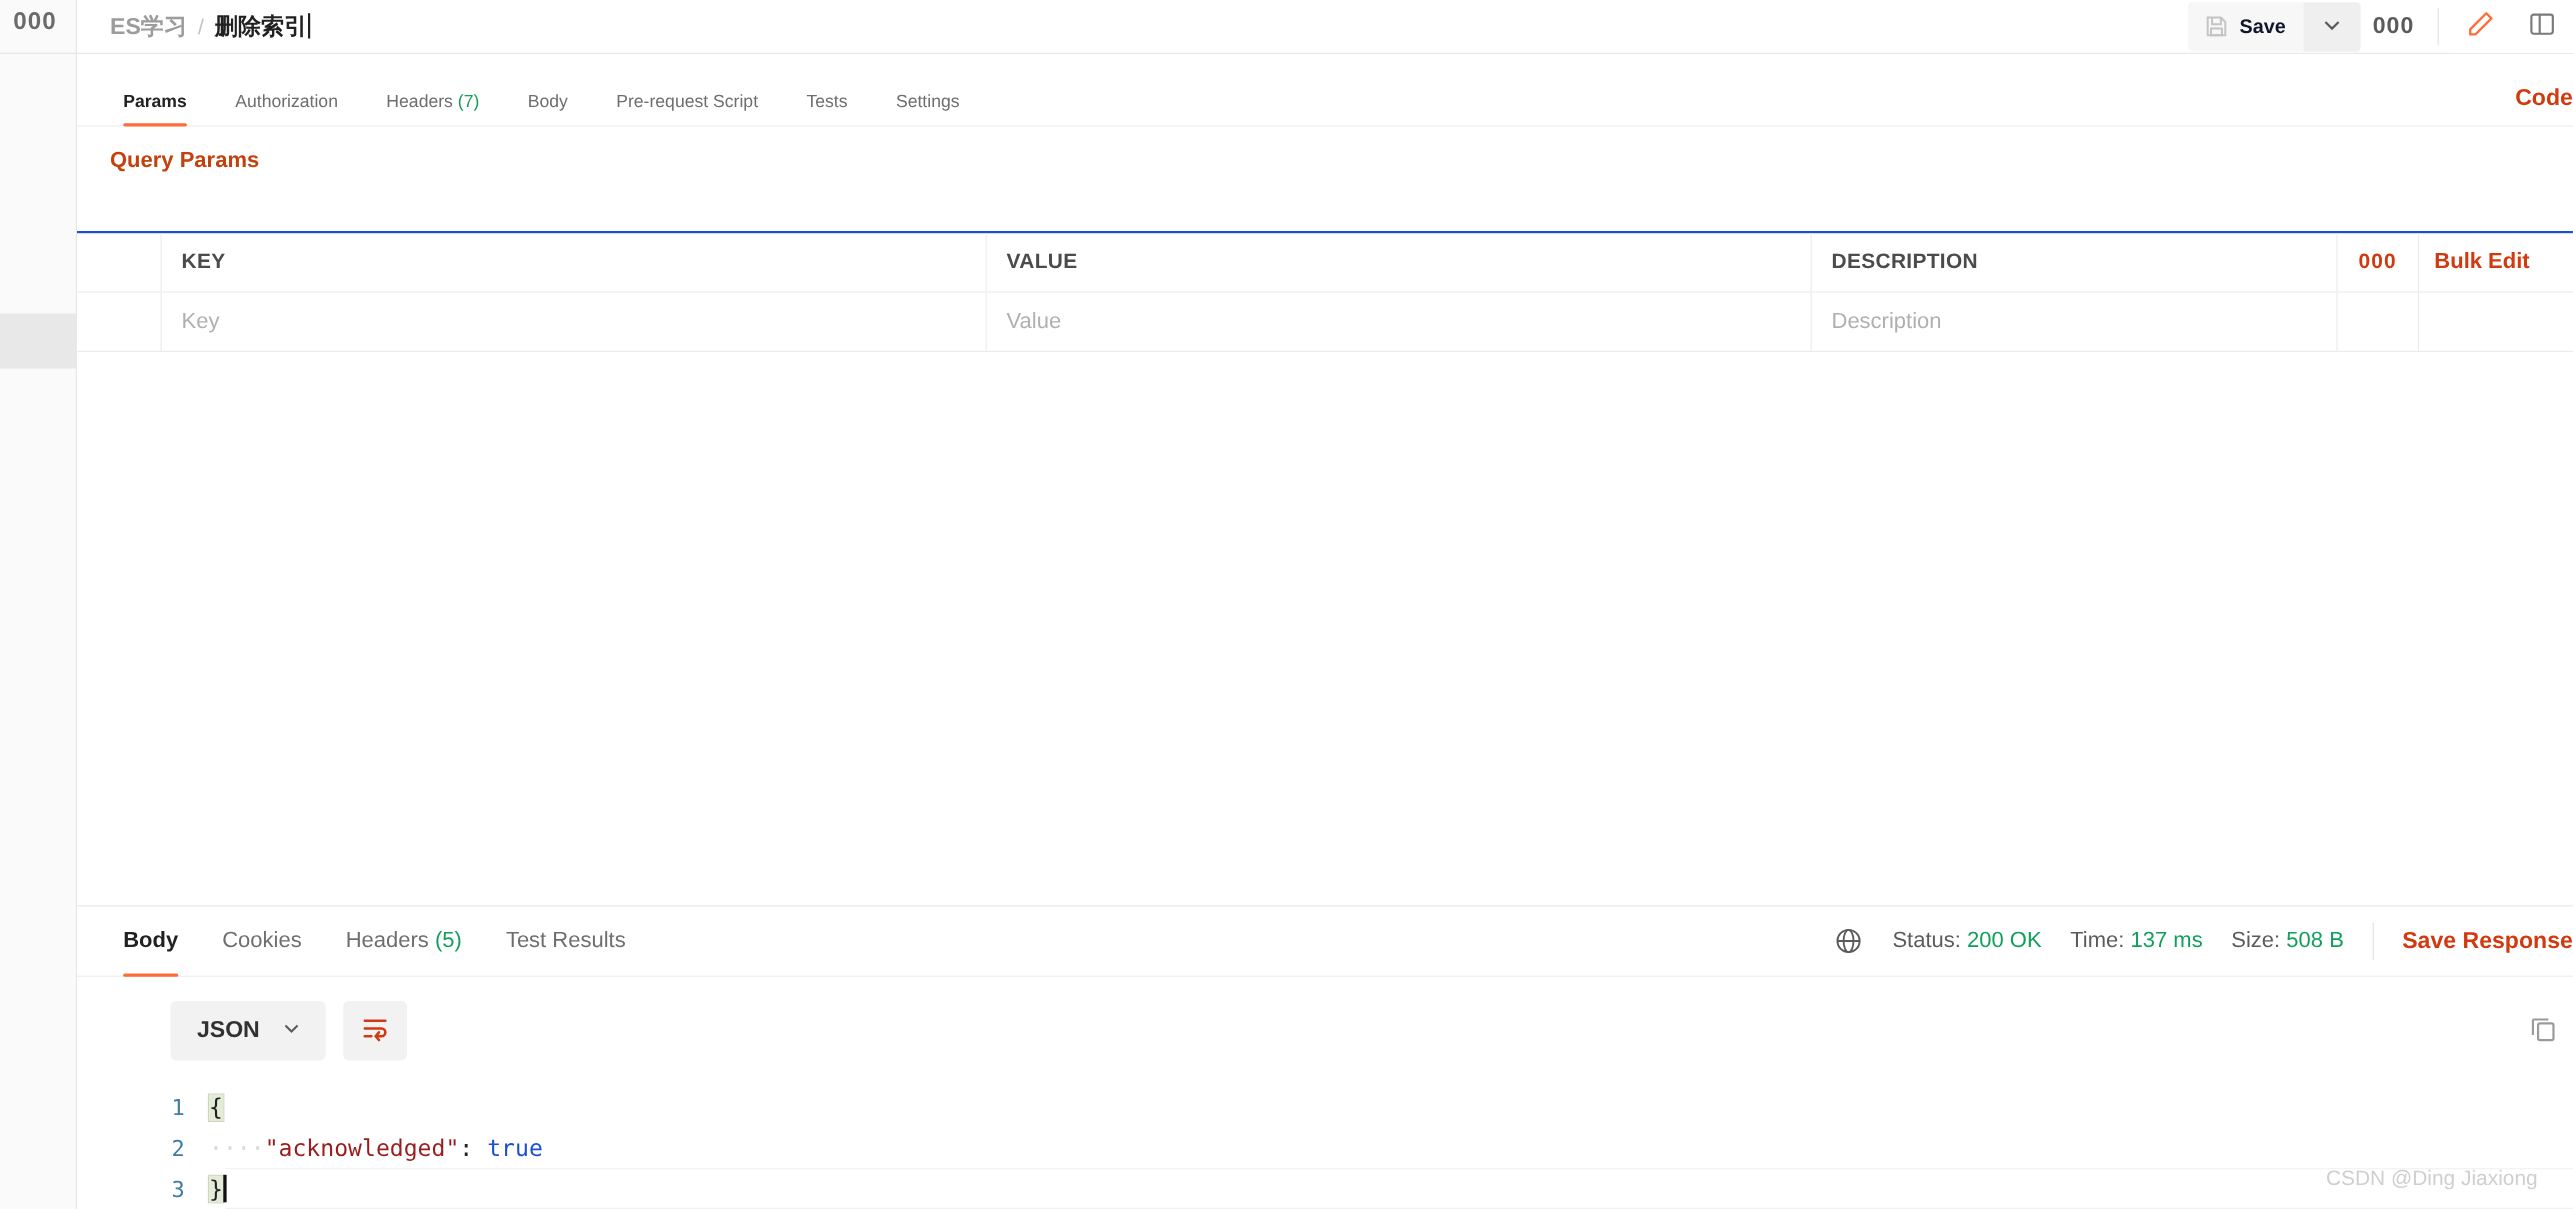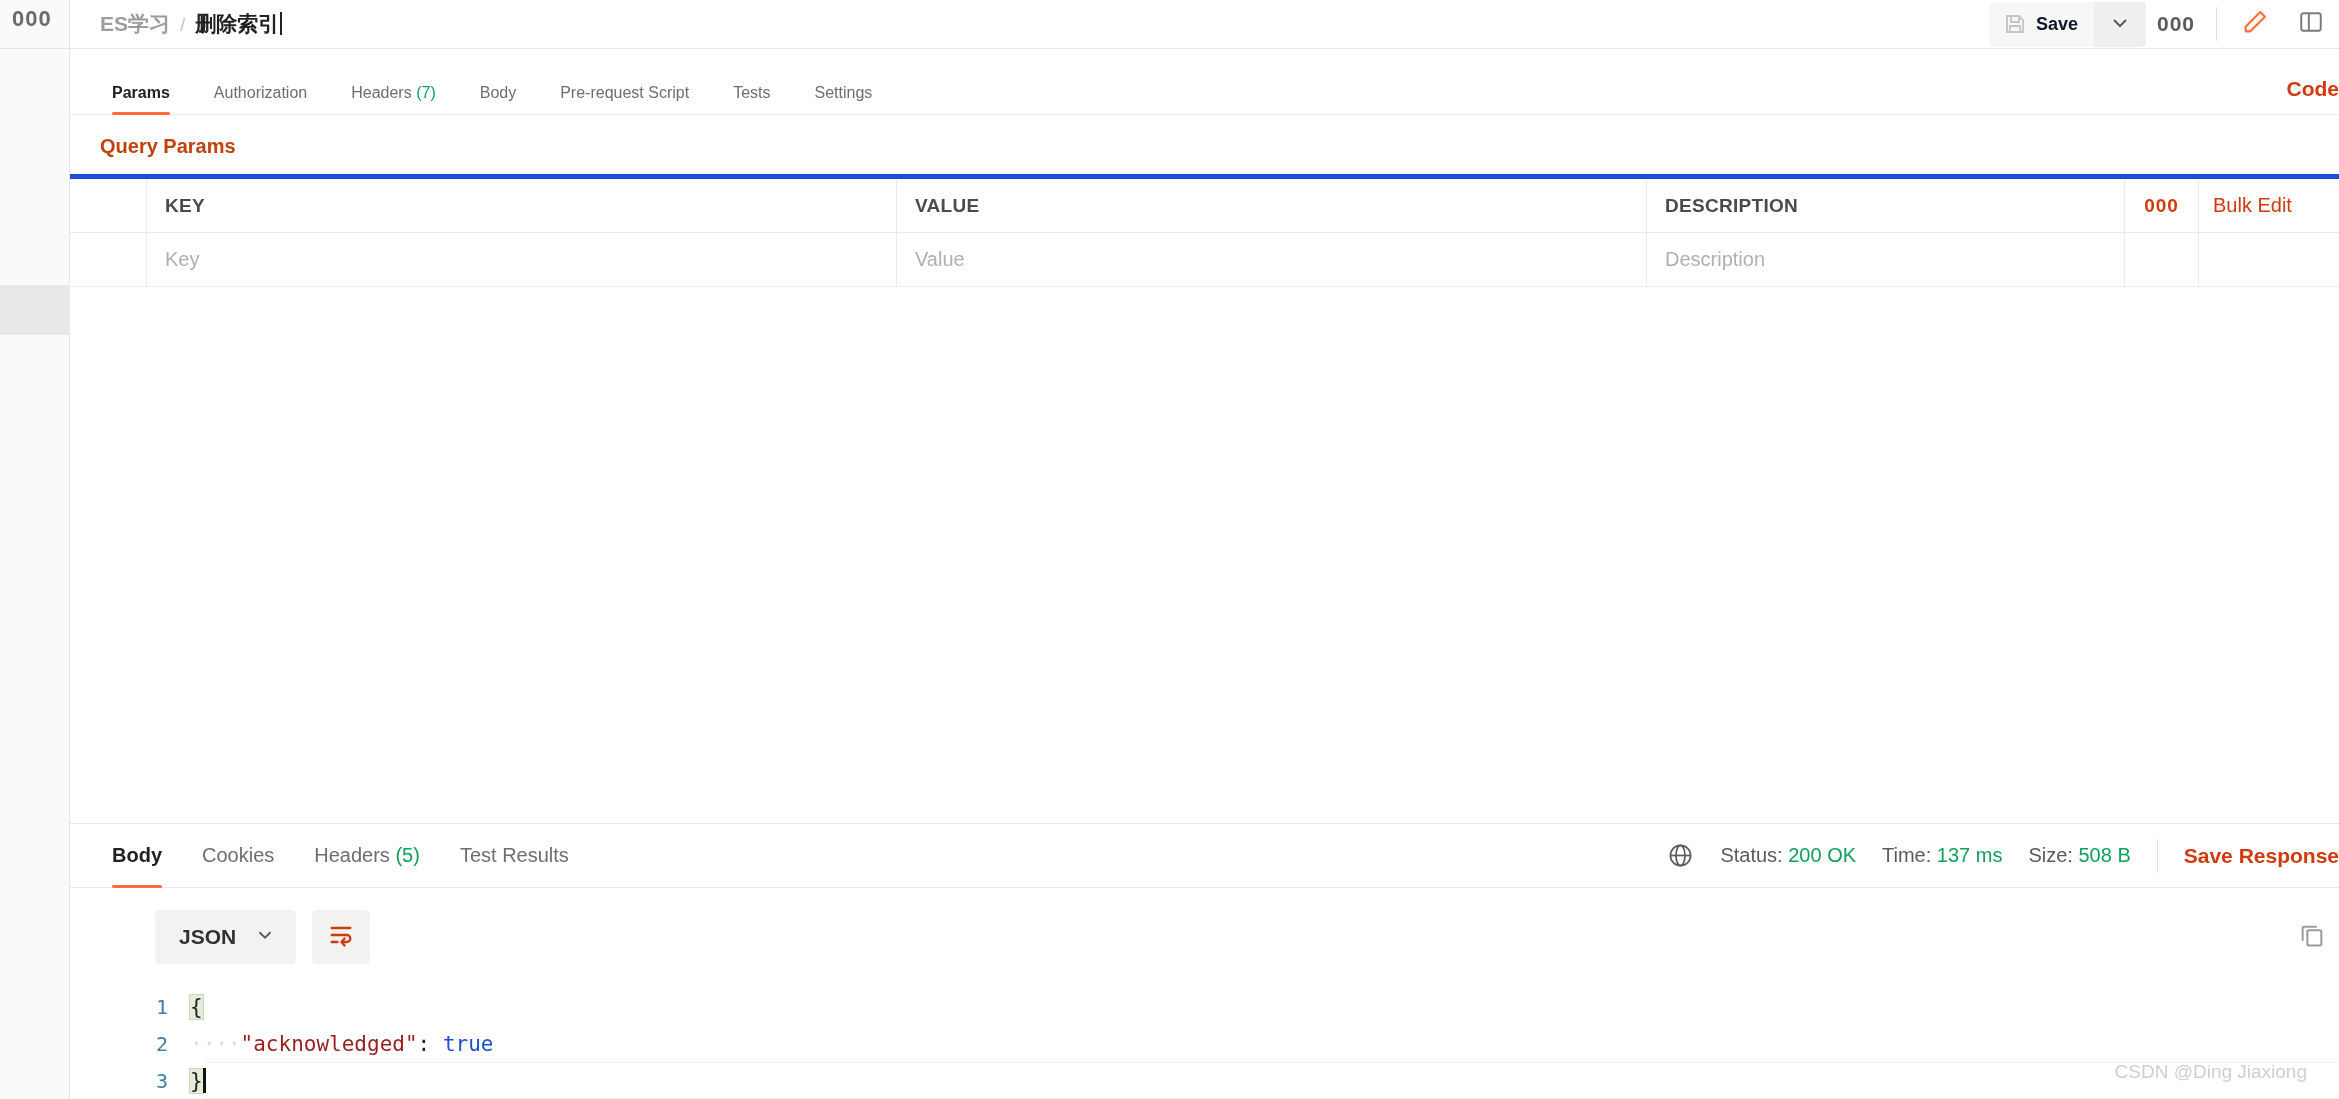--- a/index.html
+++ b/index.html
@@ -117,33 +117,33 @@
   }
   .rtab .cnt { color: #10a05a; }
   .code-link {
     margin-left: auto; color: #d1390e; font-size: 21px; font-weight: 600;
     padding-bottom: 13px; cursor: pointer; padding-right: 0; white-space: nowrap;
     overflow: hidden;
   }
 
   
   .qp-title { padding: 20px 0 16px 30px; font-size: 20px; font-weight: 700; color: #c2410c; }
-  .table { border-top: 5px solid #1d4ed8; }
+  .table { border-top: 2px solid #1d4ed8; margin-top: 36px; }
   .trow { display: flex; align-items: stretch; border-bottom: 1px solid #ebebeb; height: 54px; }
   .tcell { display: flex; align-items: center; padding: 0 18px; border-right: 1px solid #ebebeb; }
   .tcell.check { width: 77px; flex: 0 0 77px; }
   .tcell.key { width: 750px; flex: 0 0 750px; }
   .tcell.value { width: 750px; flex: 0 0 750px; }
   .tcell.desc { flex: 1 1 auto; min-width: 0; }
   .tcell.more { width: 74px; flex: 0 0 74px; justify-content: center; }
   .tcell.bulk { width: 140px; flex: 0 0 140px; border-right: none; padding-left: 14px; overflow: hidden; }
   .th { font-size: 19px; font-weight: 700; color: #4b4b4b; letter-spacing: .3px; }
   .ph { font-size: 20px; color: #b0b0b0; }
   .more-dots { color: #d1390e; font-size: 19px; font-weight: 700; letter-spacing: 1px; cursor: pointer; }
-  .bulk-link { color: #d1390e; font-size: 20px; font-weight: 400; cursor: pointer; white-space: nowrap; }
+  .bulk-link { color: #d1390e; font-size: 20px; font-weight: 700; cursor: pointer; white-space: nowrap; }
 
   .spacer { flex: 1 1 auto; min-height: 0; }
 
   
   .resp-sep { height: 1px; background: #e6e6e6; }
   .resp-tabs {
     display: flex; align-items: center; padding: 0 0 0 30px; height: 64px;
     border-bottom: 1px solid #ebebeb; position: relative;
   }
   .restab {

